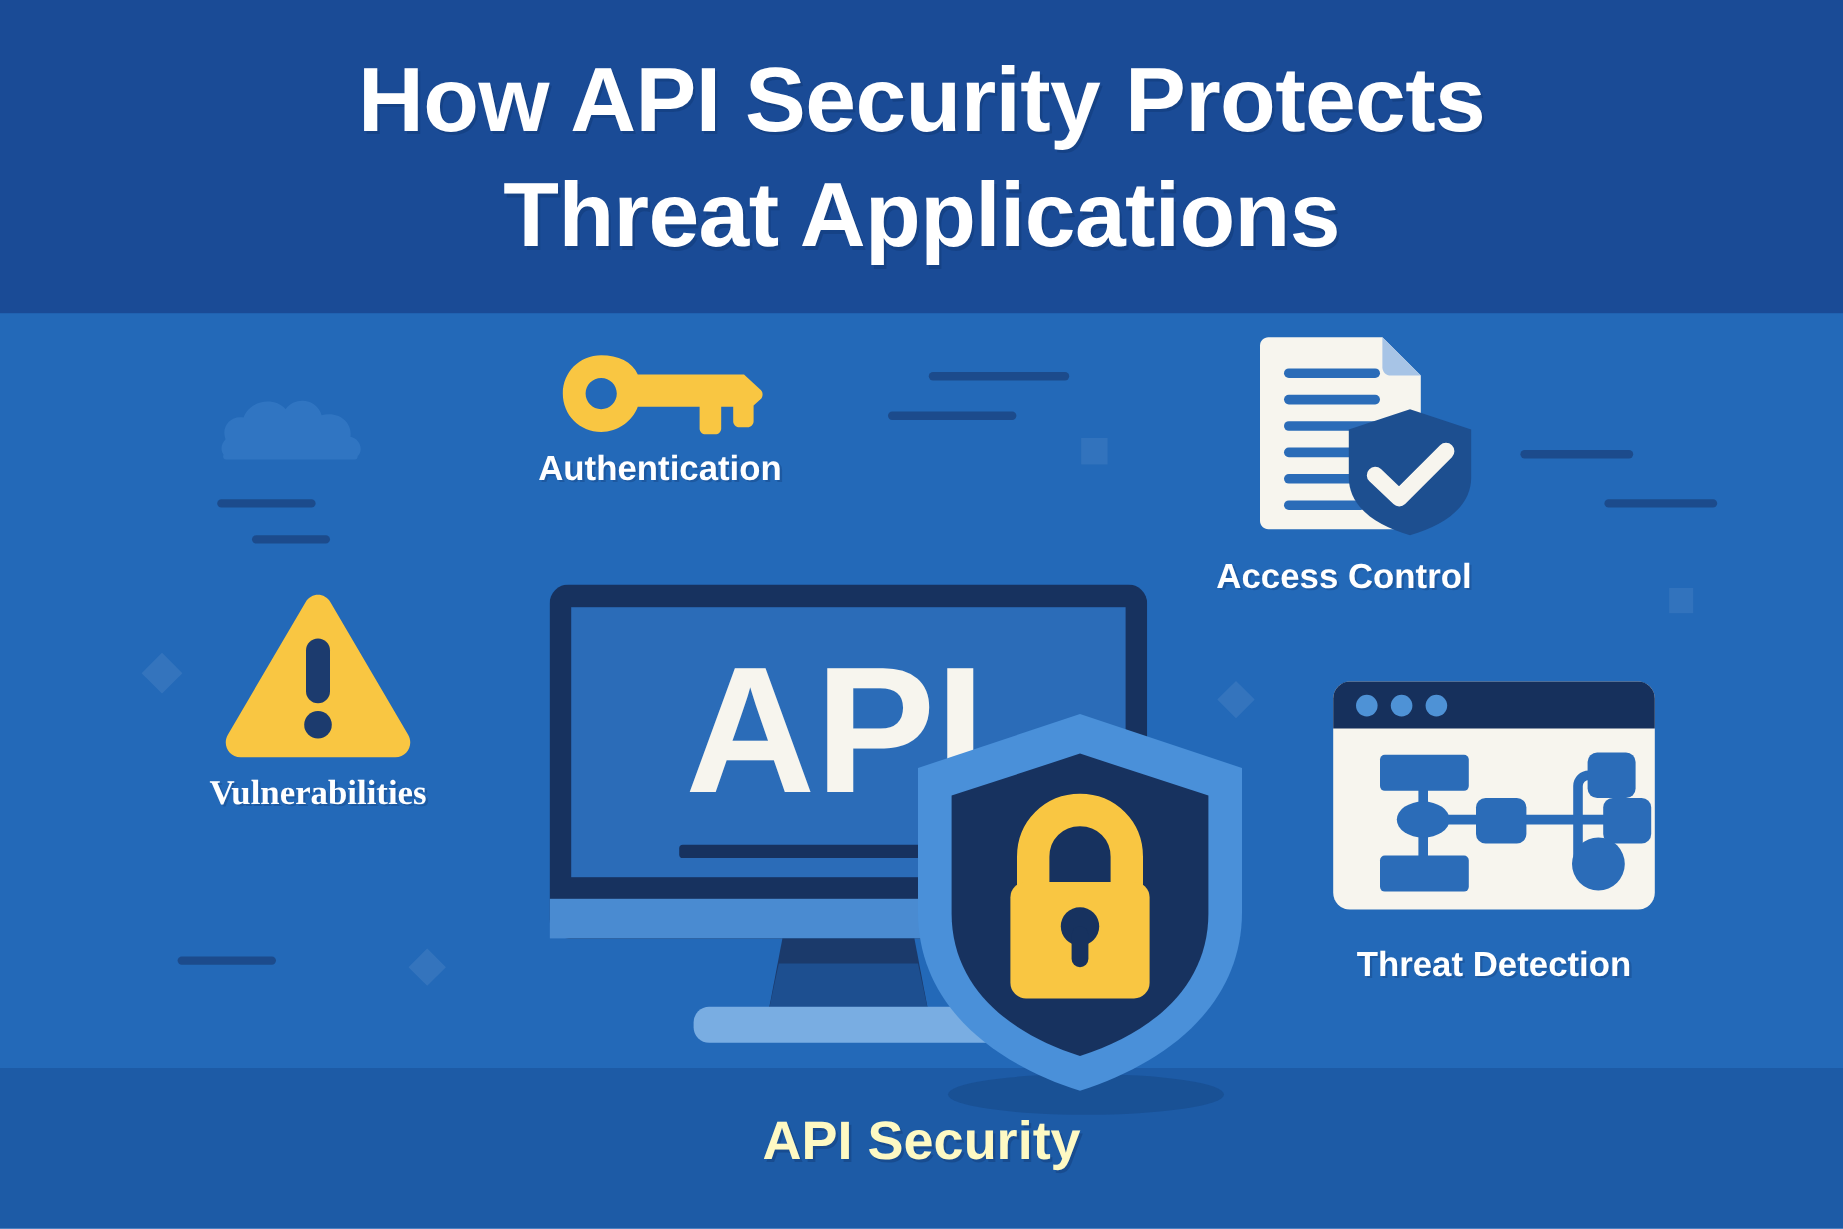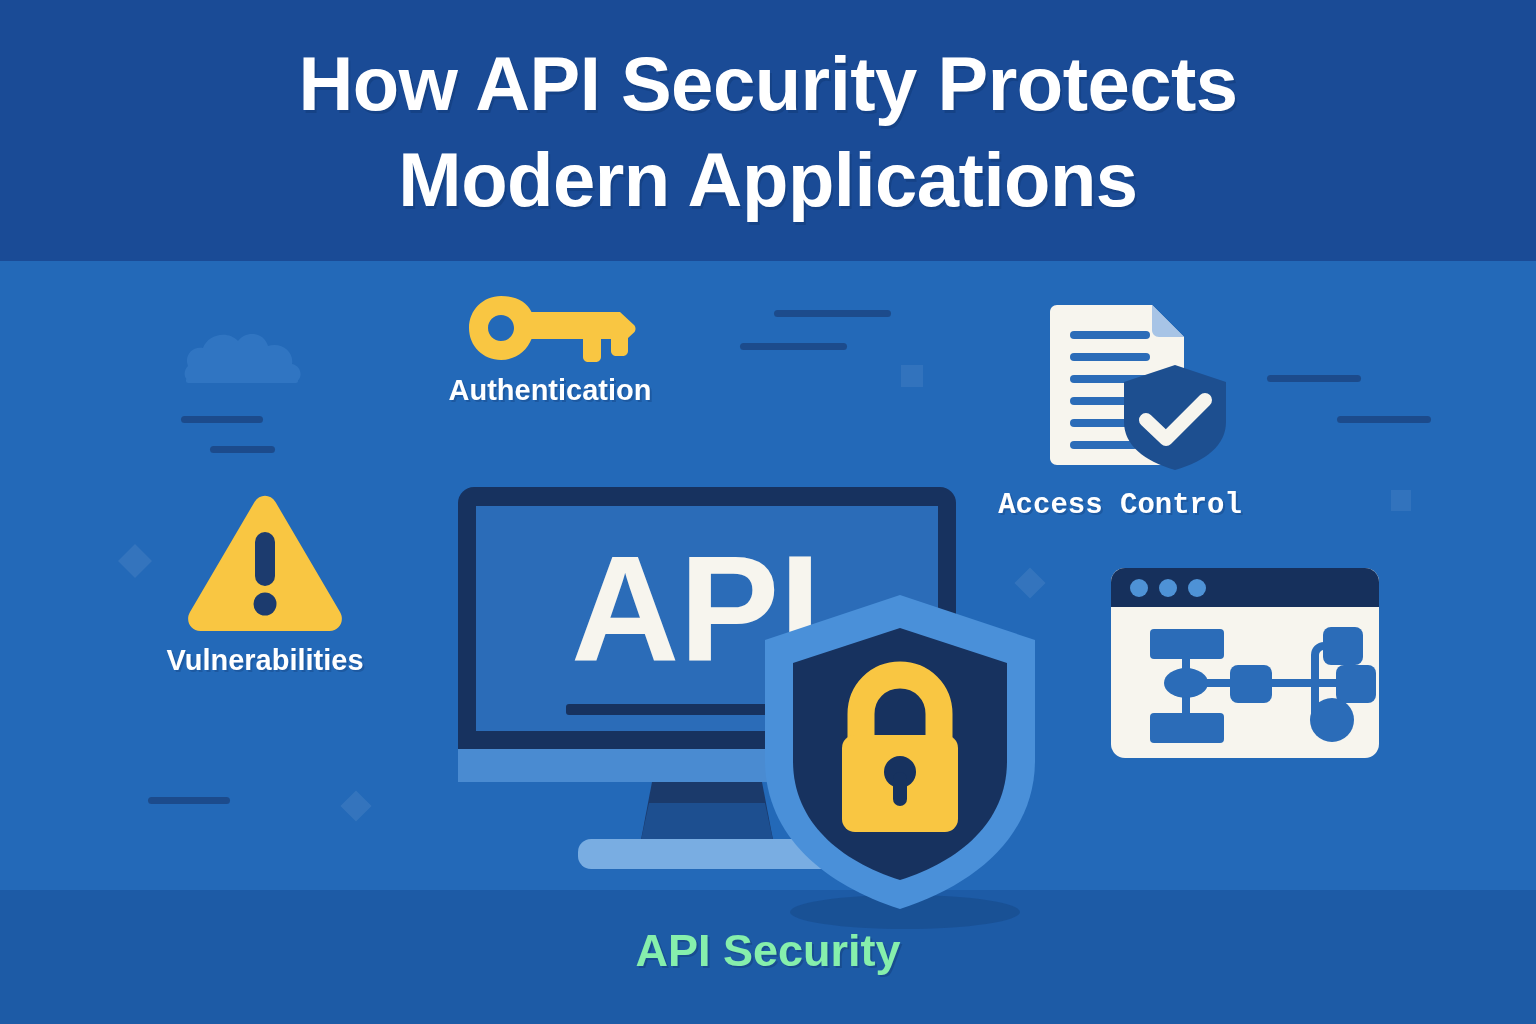--- a/index.html
+++ b/index.html
@@ -88,27 +88,27 @@
     font-weight: bold;
     white-space: nowrap;
     text-shadow: 2px 2px 0 rgba(12,44,92,0.25);
   }
 
   
   #feat-auth { left: 390px; top: 294px; width: 320px; text-align: center; }
   #feat-auth .feature-label { margin-top: 8px; }
 
   
-  #feat-access { left: 930px; top: 304px; width: 380px; text-align: center; font-family: Liberation Mono, monospace; }
+  #feat-access { left: 930px; top: 280px; width: 380px; text-align: center; }
   #feat-access .icon-wrap { margin-left: 34px; }
   #feat-access .feature-label { margin-top: 10px; }
 
   
   #feat-vuln { left: 100px; top: 492px; width: 330px; text-align: center; }
-  #feat-vuln .feature-label { margin-top: 6px; }
+  #feat-vuln .feature-label { margin-top: 6px; font-family: Liberation Serif, serif; }
 
   
   #feat-threat { left: 1060px; top: 565px; width: 370px; text-align: center; }
   #feat-threat .feature-label { margin-top: 18px; }
 
   
   #monitor {
     position: absolute;
     left: 414px;
     top: 487px;
@@ -141,21 +141,21 @@
   
   #bottom-caption {
     position: absolute;
     left: 0;
     top: 925px;
     width: 1536px;
     text-align: center;
     z-index: 8;
   }
   #bottom-caption .caption-text {
-    color: #86efac;
+    color: #fef9c3;
     font-size: 45px;
     font-weight: bold;
     text-shadow: 2px 2px 0 rgba(12,44,92,0.3);
   }
 </style>
 </head>
 <body>
 
 <div id="infographic">
 
@@ -180,21 +180,21 @@
   <div class="deco deco-square" style="left:1391px; top:490px; width:20px; height:21px;"></div>
 
   <div class="deco deco-diamond" style="left:123px; top:549px; width:24px; height:24px;"></div>
   <div class="deco deco-diamond" style="left:345px; top:795px; width:22px; height:22px;"></div>
   <div class="deco deco-diamond" style="left:1019px; top:572px; width:22px; height:22px;"></div>
 
   <div class="header-band"></div>
 
   <div class="title-block">
     <span class="title-line">How API Security Protects</span>
-    <span class="title-line">Modern Applications</span>
+    <span class="title-line">Threat Applications</span>
   </div>
 
   <div class="feature" id="feat-auth">
     <div class="icon-wrap">
       <svg width="174" height="68" viewBox="0 0 174 68">
         <path d="M38 2 C20 2 6 16 6 34 C6 52 20 66 38 66 C52 66 64 57 68.5 45
                  L120 45 L120 63 C120 65.8 122.2 68 125 68 L133 68
                  C135.8 68 138 65.8 138 63 L138 45 L148 45 L148 57
                  C148 59.8 150.2 62 153 62 L160 62 C162.8 62 165 59.8 165 57
                  L165 44 L171 38.5 C173 36.6 173 32.8 171 30.9 L157 18
@@ -265,20 +265,21 @@
         </g>
         <rect x="42" y="64" width="74" height="30" rx="4" fill="#2B6CB8"></rect>
         <rect x="42" y="148" width="74" height="30" rx="4" fill="#2B6CB8"></rect>
         <ellipse cx="78" cy="118" rx="22" ry="15" fill="#2B6CB8"></ellipse>
         <rect x="122" y="100" width="42" height="38" rx="8" fill="#2B6CB8"></rect>
         <rect x="215" y="62" width="40" height="38" rx="8" fill="#2B6CB8"></rect>
         <rect x="228" y="100" width="40" height="38" rx="8" fill="#2B6CB8"></rect>
         <circle cx="224" cy="155" r="22" fill="#2B6CB8"></circle>
       </svg>
     </div>
+    <div class="feature-label">Threat Detection</div>
   </div>
 
   <div id="monitor">
     <svg width="498" height="385" viewBox="0 0 498 385">
 
       <rect x="0" y="0" width="498" height="295" rx="16" fill="#17325F"></rect>
 
       <rect x="0" y="262" width="498" height="33" fill="#4A8BD1"></rect>
 
       <rect x="18" y="19" width="462" height="225" fill="#2B6CB8"></rect>

